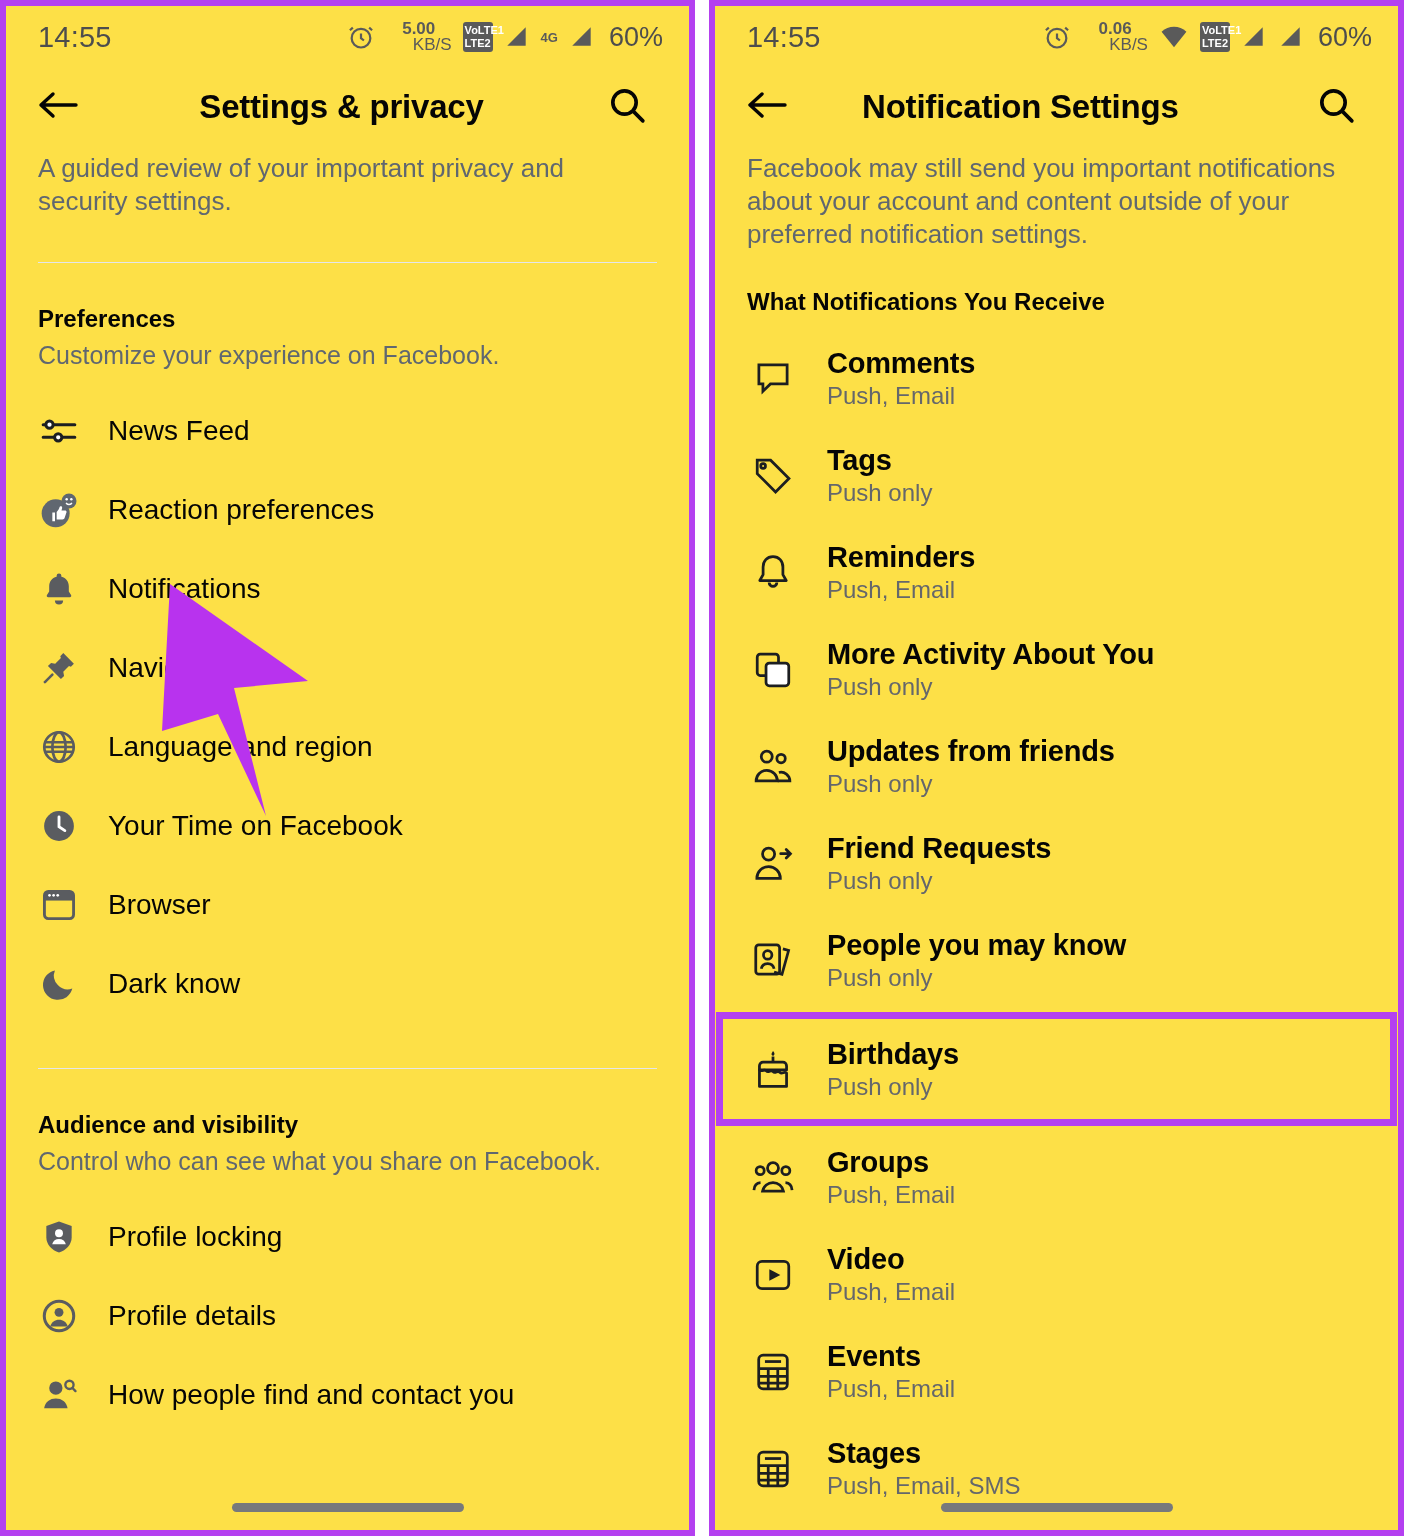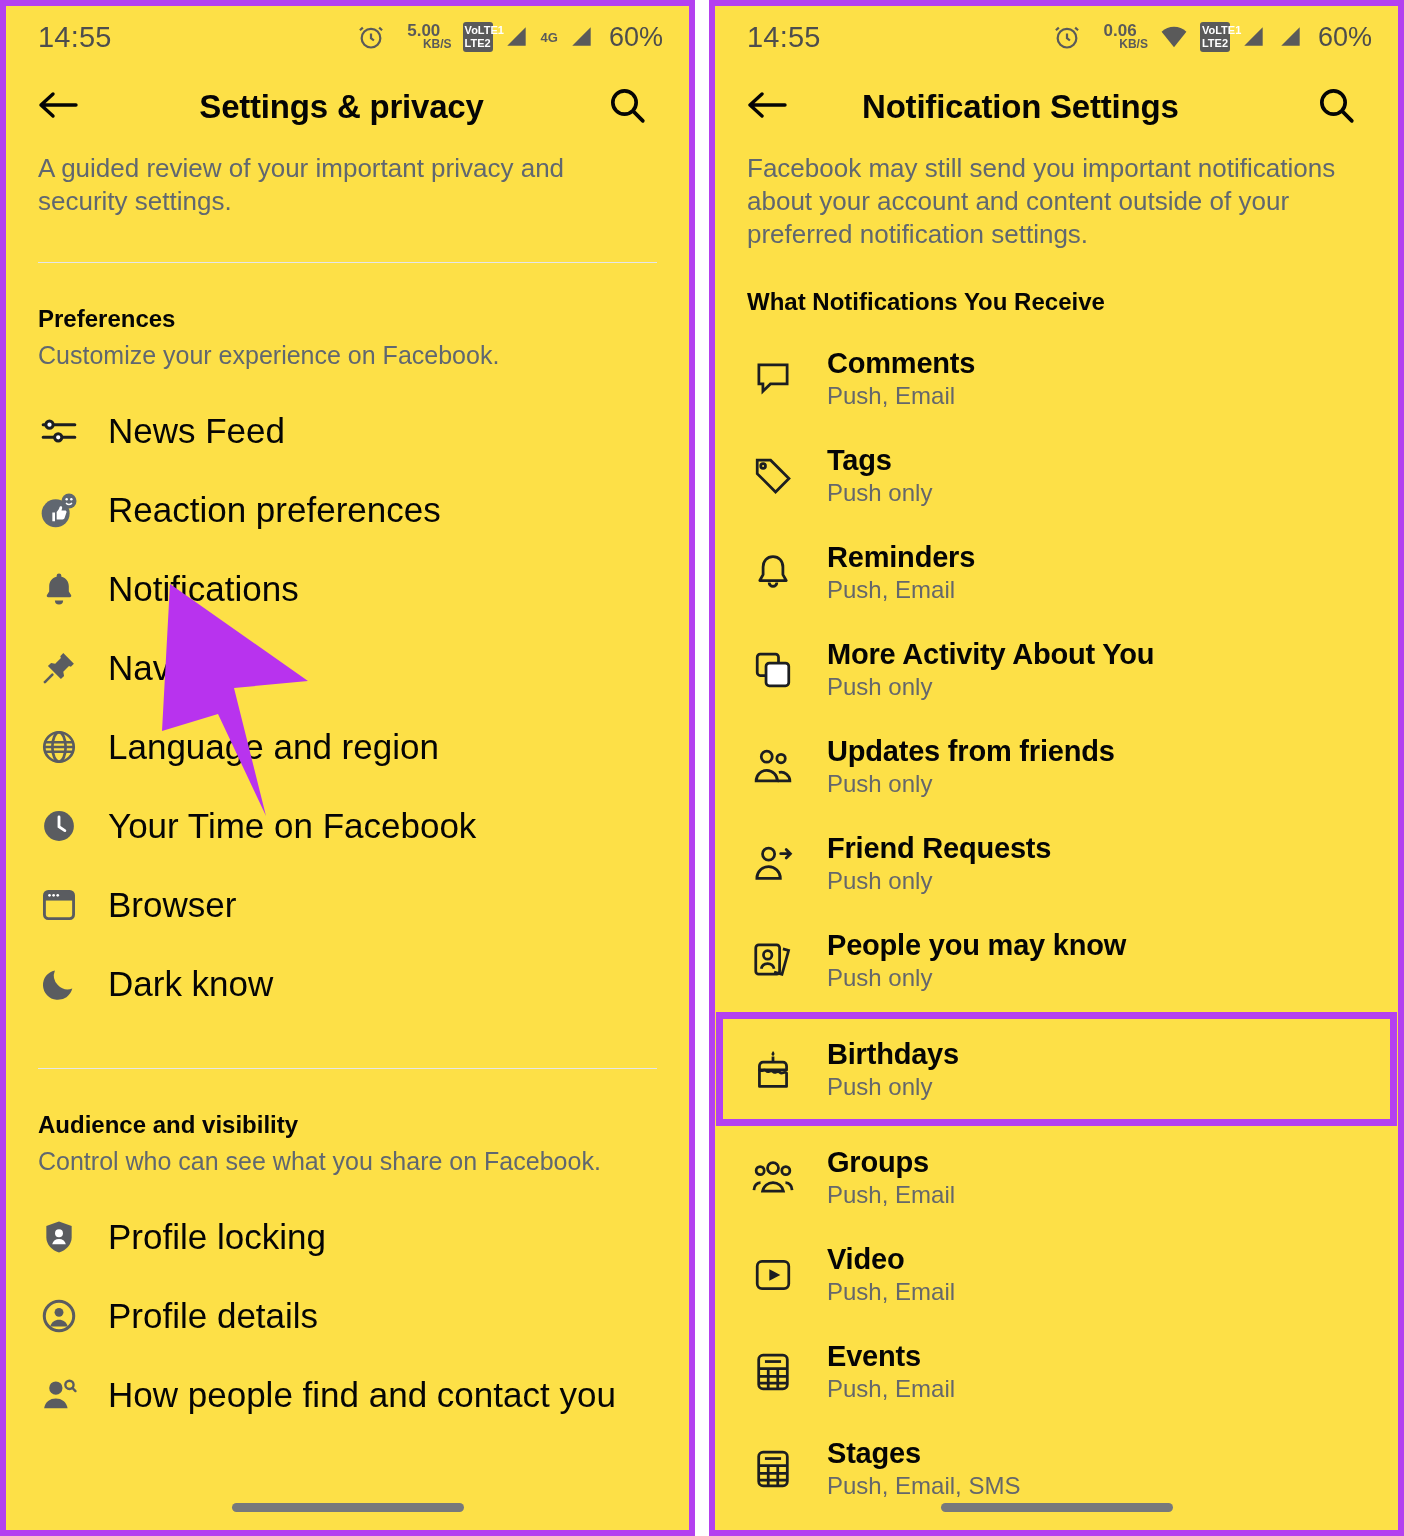--- a/index.html
+++ b/index.html
@@ -34,21 +34,21 @@
     align-items: center;
     justify-content: space-between;
     padding: 0 26px 0 32px;
     color: #5a5a5a;
   }
   .clock { font-size: 29px; font-weight: 400; color: #4d4d4d; letter-spacing: .2px; }
   .sb-right { display: flex; align-items: center; gap: 11px; }
   .sb-ic { display: flex; align-items: center; }
   .netspeed { display: flex; flex-direction: column; align-items: center; line-height: .95; }
   .netspeed .val { font-size: 17px; font-weight: 700; color: #5a5a5a; }
-  .netspeed .unit { font-size: 12px; font-weight: 700; color: #5a5a5a; padding-left: 27px; }
+  .netspeed .unit { font-size: 17px; font-weight: 400; color: #5a5a5a; padding-left: 27px; }
   .volte {
     display: flex; flex-direction: column; justify-content: center;
     background: #5a5a5a; color: #fff; border-radius: 3px;
     width: 30px; height: 30px; padding: 11px 2px;
     font-size: 11px; font-weight: 700; line-height: 1.15;
   }
   .volte span { display: flex; justify-content: space-between; }
   .batt { font-size: 27px; color: #4d4d4d; margin-left: 3px; }
   .net4g { font-size: 13px; font-weight: 700; color: #5a5a5a; }
 
@@ -93,21 +93,21 @@
   }
   .list { margin-top: 22px; }
   .row {
     display: flex;
     align-items: center;
     gap: 28px;
     height: 79px;
     cursor: pointer;
   }
   .row .ico { width: 42px; flex: 0 0 42px; display: flex; align-items: center; justify-content: center; }
-  .row .label { font-size: 35px; color: #050505; font-weight: 400; }
+  .row .label { font-size: 28px; color: #050505; font-weight: 400; }
 
   
   .nrow {
     display: flex;
     align-items: center;
     gap: 28px;
     height: 97px;
     cursor: pointer;
   }
   .nrow .ico { width: 52px; flex: 0 0 52px; display: flex; align-items: center; justify-content: center; }

